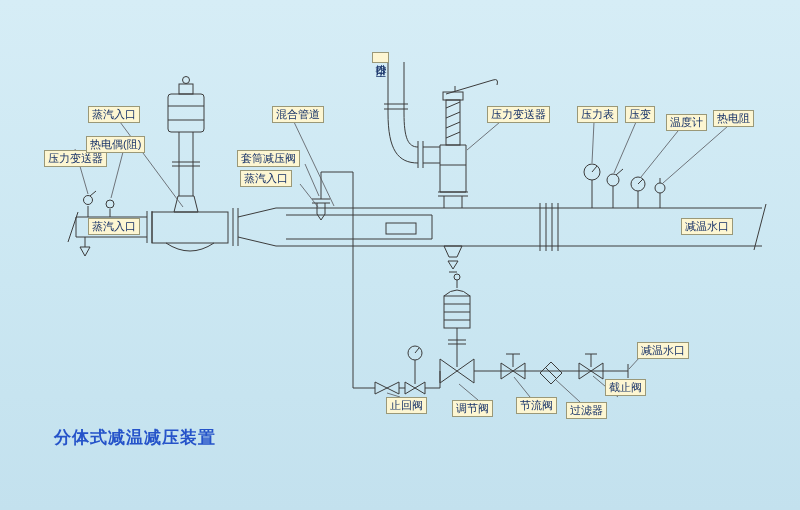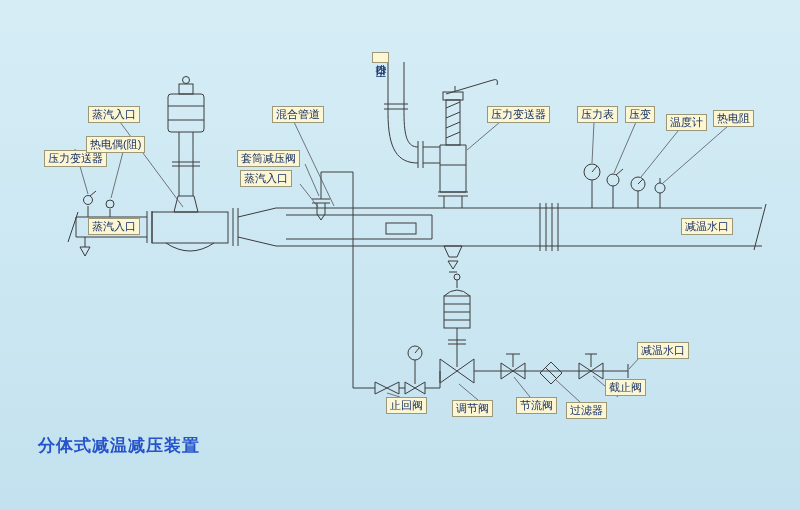--- a/index.html
+++ b/index.html
@@ -23,27 +23,26 @@
     z-index:5;
   }
   .lbl.vert{
     writing-mode:vertical-rl;
     text-orientation:upright;
     padding:3px 1px;
     letter-spacing:1px;
   }
   .title{
     position:absolute;
-    left:38px;top:426px;
+    left:54px;top:426px;
     color:#2553c9;
     font-size:17px;
     font-weight:bold;
     letter-spacing:1px;
     z-index:5;
-    margin-top:8px;
   }
   .lw{stroke:#3c3c3c;stroke-width:1;fill:none;}
   .ld{stroke:#56565a;stroke-width:0.8;fill:none;}
 </style>
 </head>
 <body>
 
 <div class="stage">
 
   <svg width="800" height="510" viewBox="0 0 800 510">

